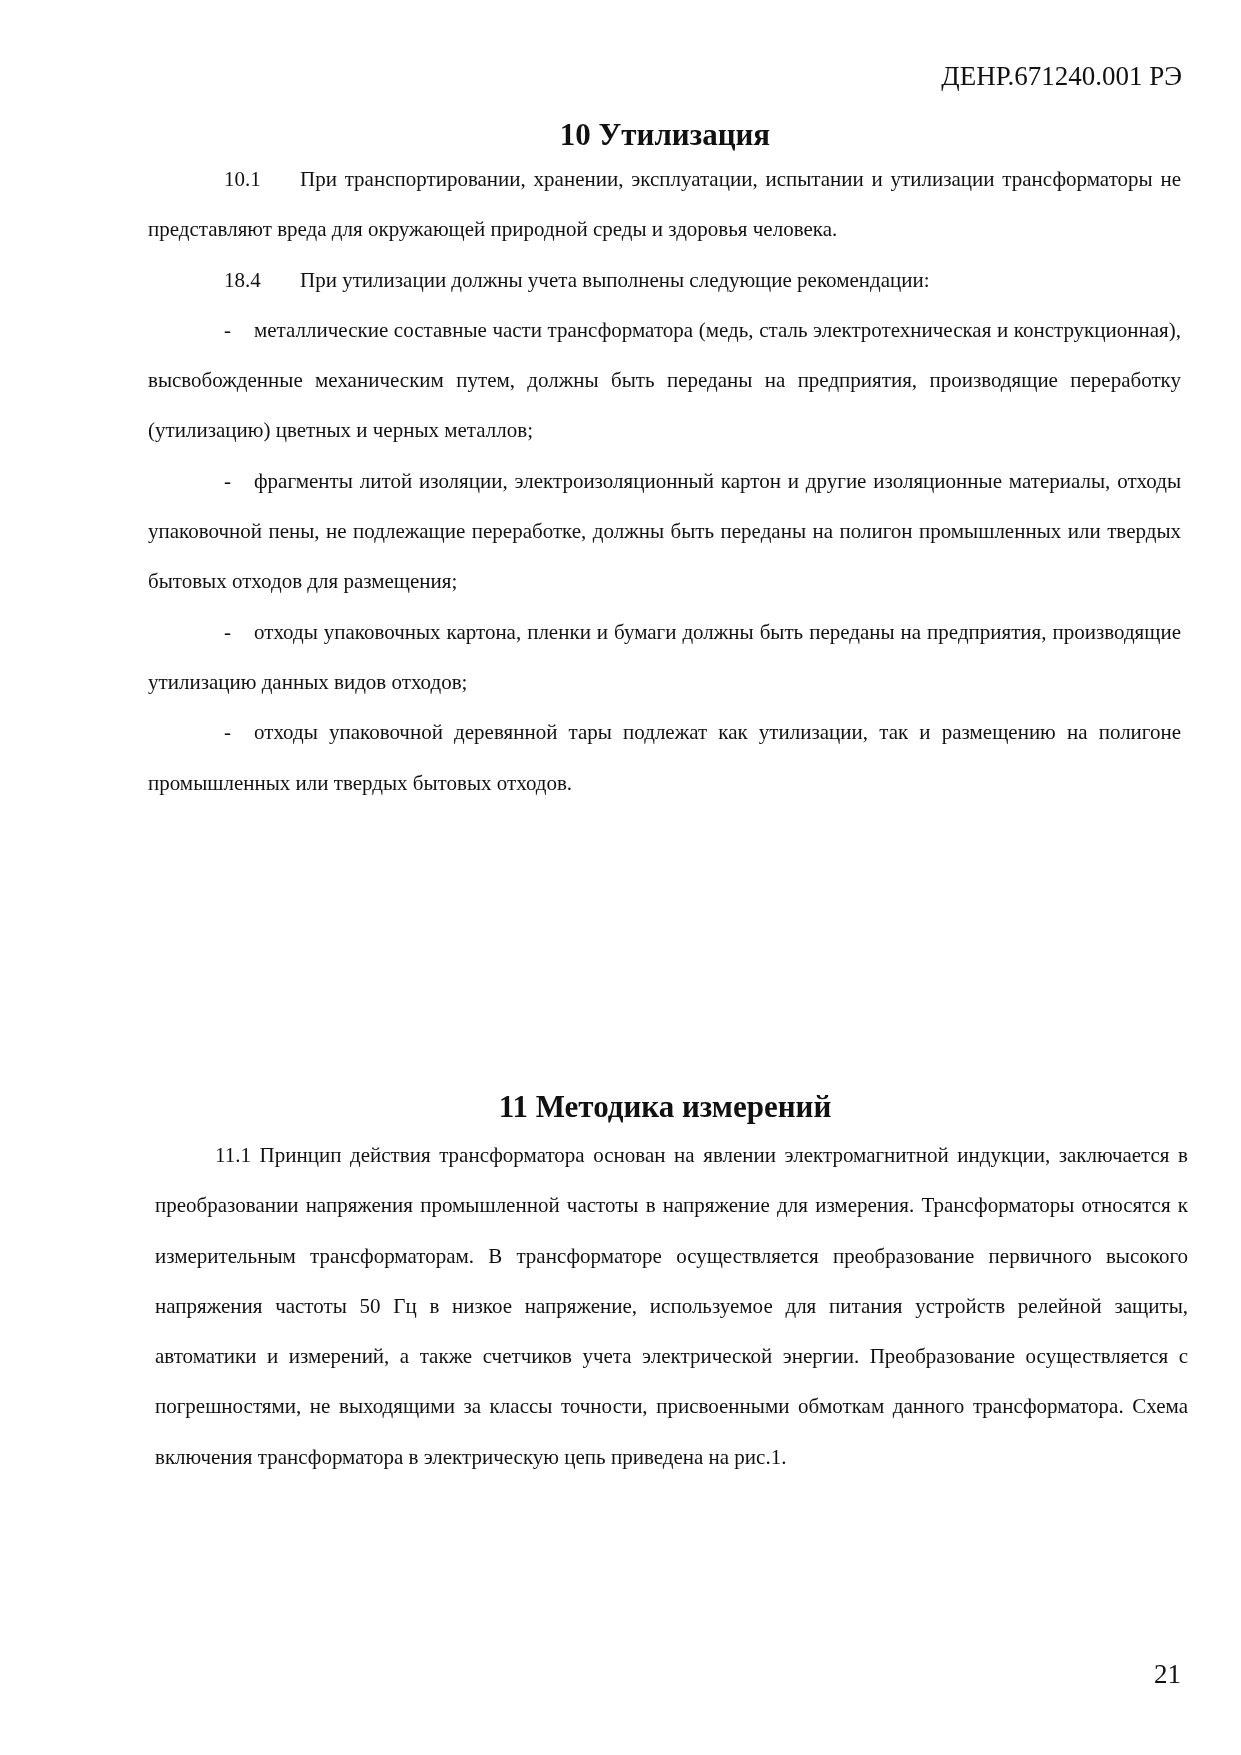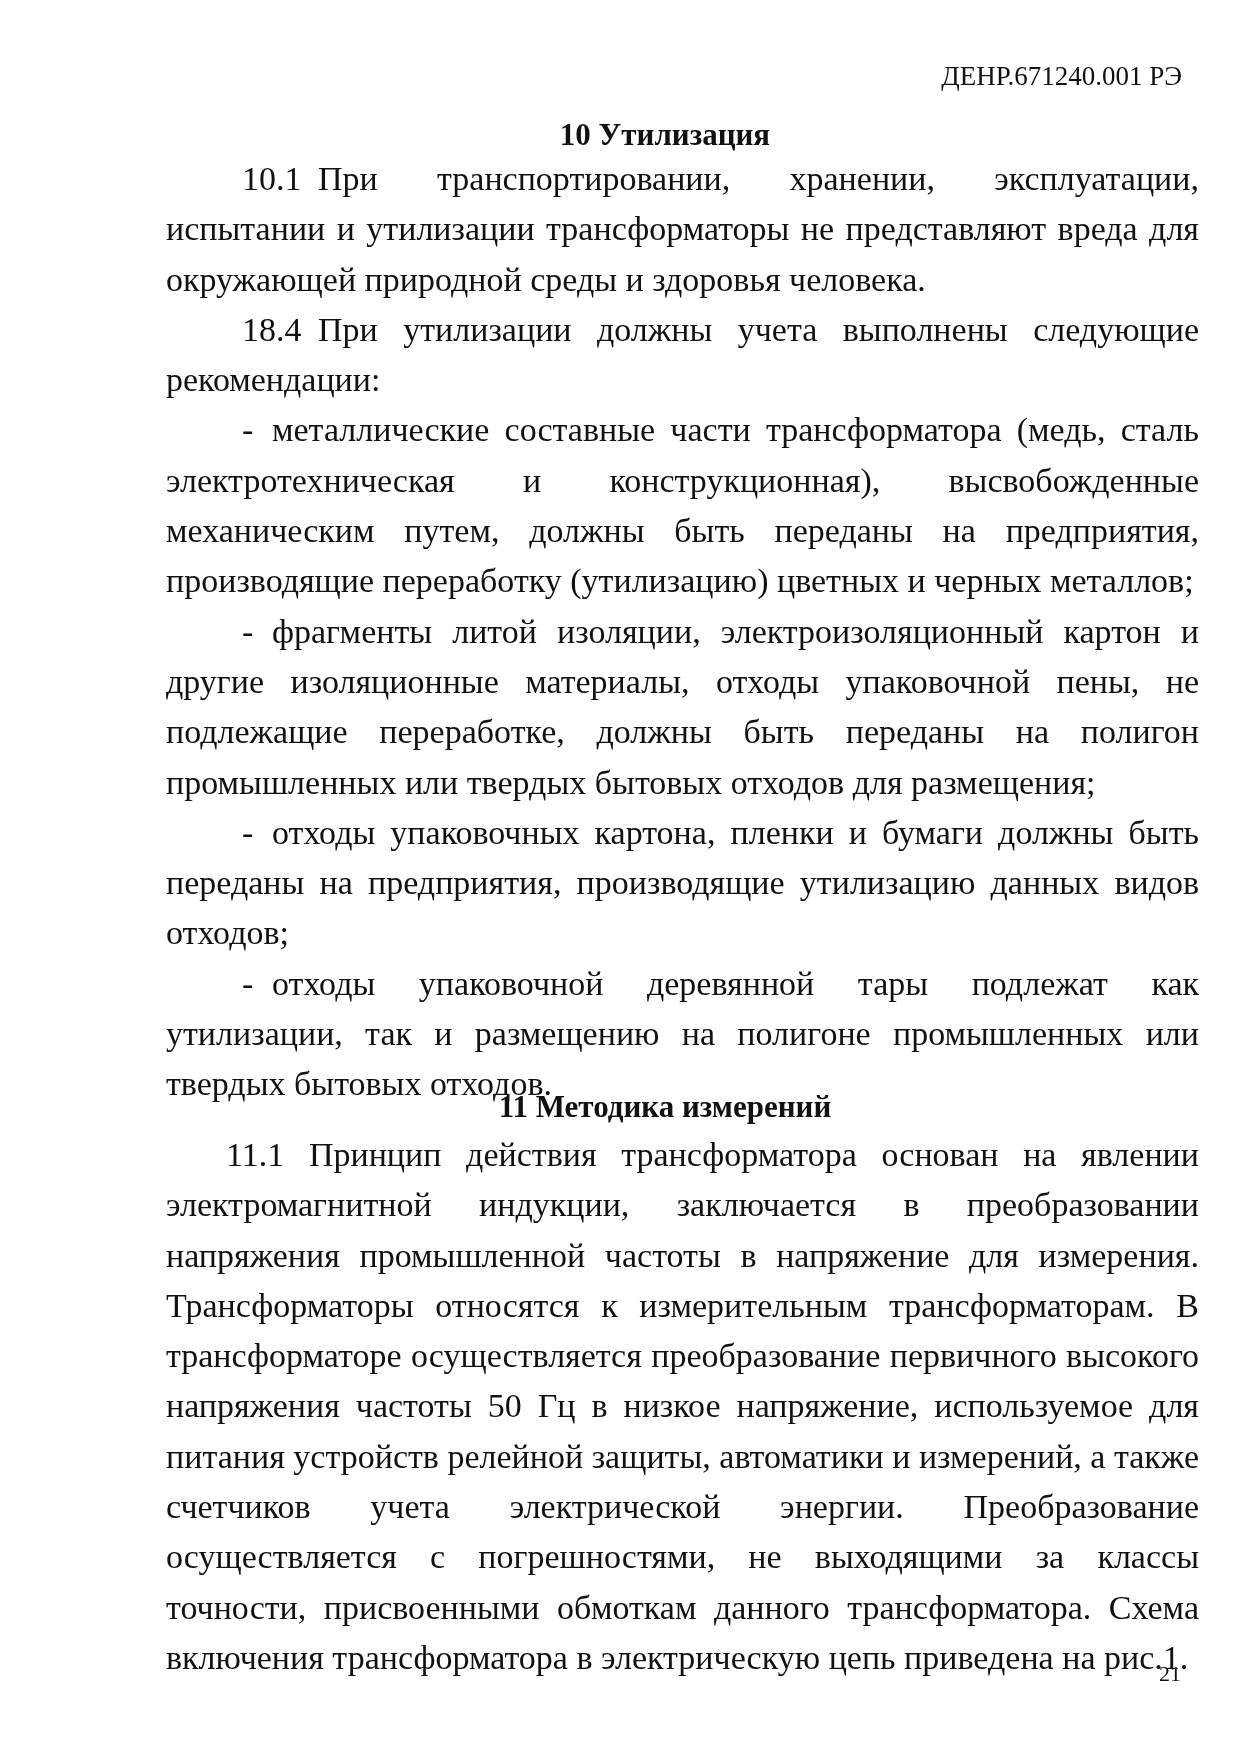--- a/index.html
+++ b/index.html
@@ -9,47 +9,47 @@
   }
   .doc-code {
     position: absolute; top: 58px; right: 59px;
     font-size: 27px; line-height: 36px; text-align: center;
   }
   .section-title {
     position: absolute; left: 0; width: 1330px; text-align: center;
     font-size: 31px; line-height: 40px;
   }
   .text-block {
-    position: absolute; left: 166px; width: 1033px;
-    font-size: 34px; line-height: 50.3px; text-align: justify;
+    position: absolute; left: 148px; width: 1033px;
+    font-size: 21px; line-height: 50.3px; text-align: justify;
   }
   .para { margin: 0; text-indent: 76px; }
   .para.indent2 { text-indent: 60px; }
   .num { display: inline-block; width: 76px; text-indent: 0; }
   .dash { display: inline-block; width: 30px; text-indent: 0; }
   .page-number {
     position: absolute; right: 60px; top: 1656px;
-    font-size: 22px; line-height: 36px;
+    font-size: 27px; line-height: 36px;
   }
 </style>
 </head>
 <body>
 
 <div class="doc-code">ДЕНР.671240.001 РЭ</div>
 
 <h1 class="section-title" style="top:94px;">10 Утилизация</h1>
 
 <div class="text-block" style="top:154px;">
   <p class="para"><span class="num">10.1</span><span>При транспортировании, хранении, эксплуатации, испытании и утилизации трансформаторы не представляют вреда для окружающей природной среды и здоровья человека.</span></p>
   <p class="para"><span class="num">18.4</span><span>При утилизации должны учета выполнены следующие рекомендации:</span></p>
   <p class="para"><span class="dash">-</span><span>металлические составные части трансформатора (медь, сталь электротехническая и конструкционная), высвобожденные механическим путем, должны быть переданы на предприятия, производящие переработку (утилизацию) цветных и черных металлов;</span></p>
   <p class="para"><span class="dash">-</span><span>фрагменты литой изоляции, электроизоляционный картон и другие изоляционные материалы, отходы упаковочной пены, не подлежащие переработке, должны быть переданы на полигон промышленных или твердых бытовых отходов для размещения;</span></p>
   <p class="para"><span class="dash">-</span><span>отходы упаковочных картона, пленки и бумаги должны быть переданы на предприятия, производящие утилизацию данных видов отходов;</span></p>
   <p class="para"><span class="dash">-</span><span>отходы упаковочной деревянной тары подлежат как утилизации, так и размещению на полигоне промышленных или твердых бытовых отходов.</span></p>
 </div>
 
 <h1 class="section-title" style="top:1066px;">11 Методика измерений</h1>
 
-<div class="text-block" style="top:1130px;">
+<div class="text-block" style="top:1130px;margin-left:7px;">
   <p class="para indent2"><span>11.1</span> <span>Принцип действия трансформатора основан на явлении электромагнитной индукции, заключается в преобразовании напряжения промышленной частоты в напряжение для измерения. Трансформаторы относятся к измерительным трансформаторам. В трансформаторе осуществляется преобразование первичного высокого напряжения частоты 50 Гц в низкое напряжение, используемое для питания устройств релейной защиты, автоматики и измерений, а также счетчиков учета электрической энергии. Преобразование осуществляется с погрешностями, не выходящими за классы точности, присвоенными обмоткам данного трансформатора. Схема включения трансформатора в электрическую цепь приведена на рис.1.</span></p>
 </div>
 
 <div class="page-number">21</div>
 
 </body></html>

